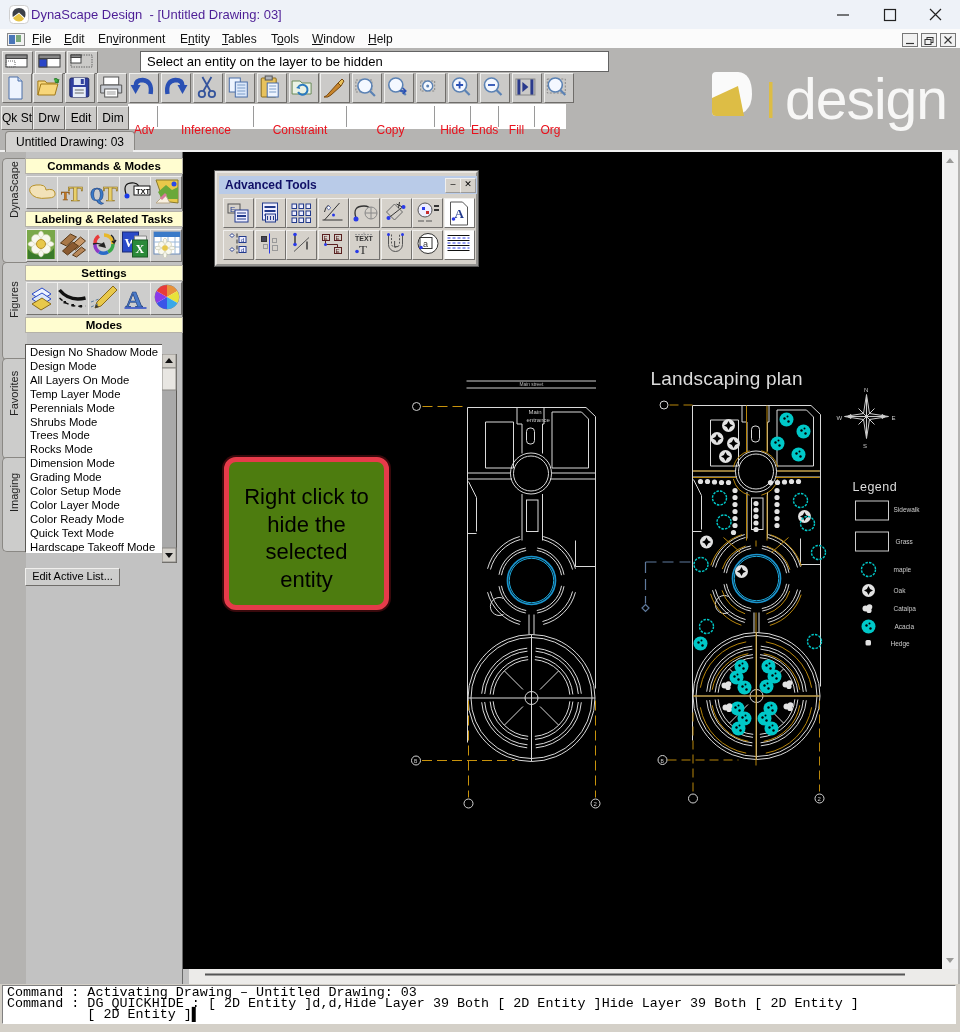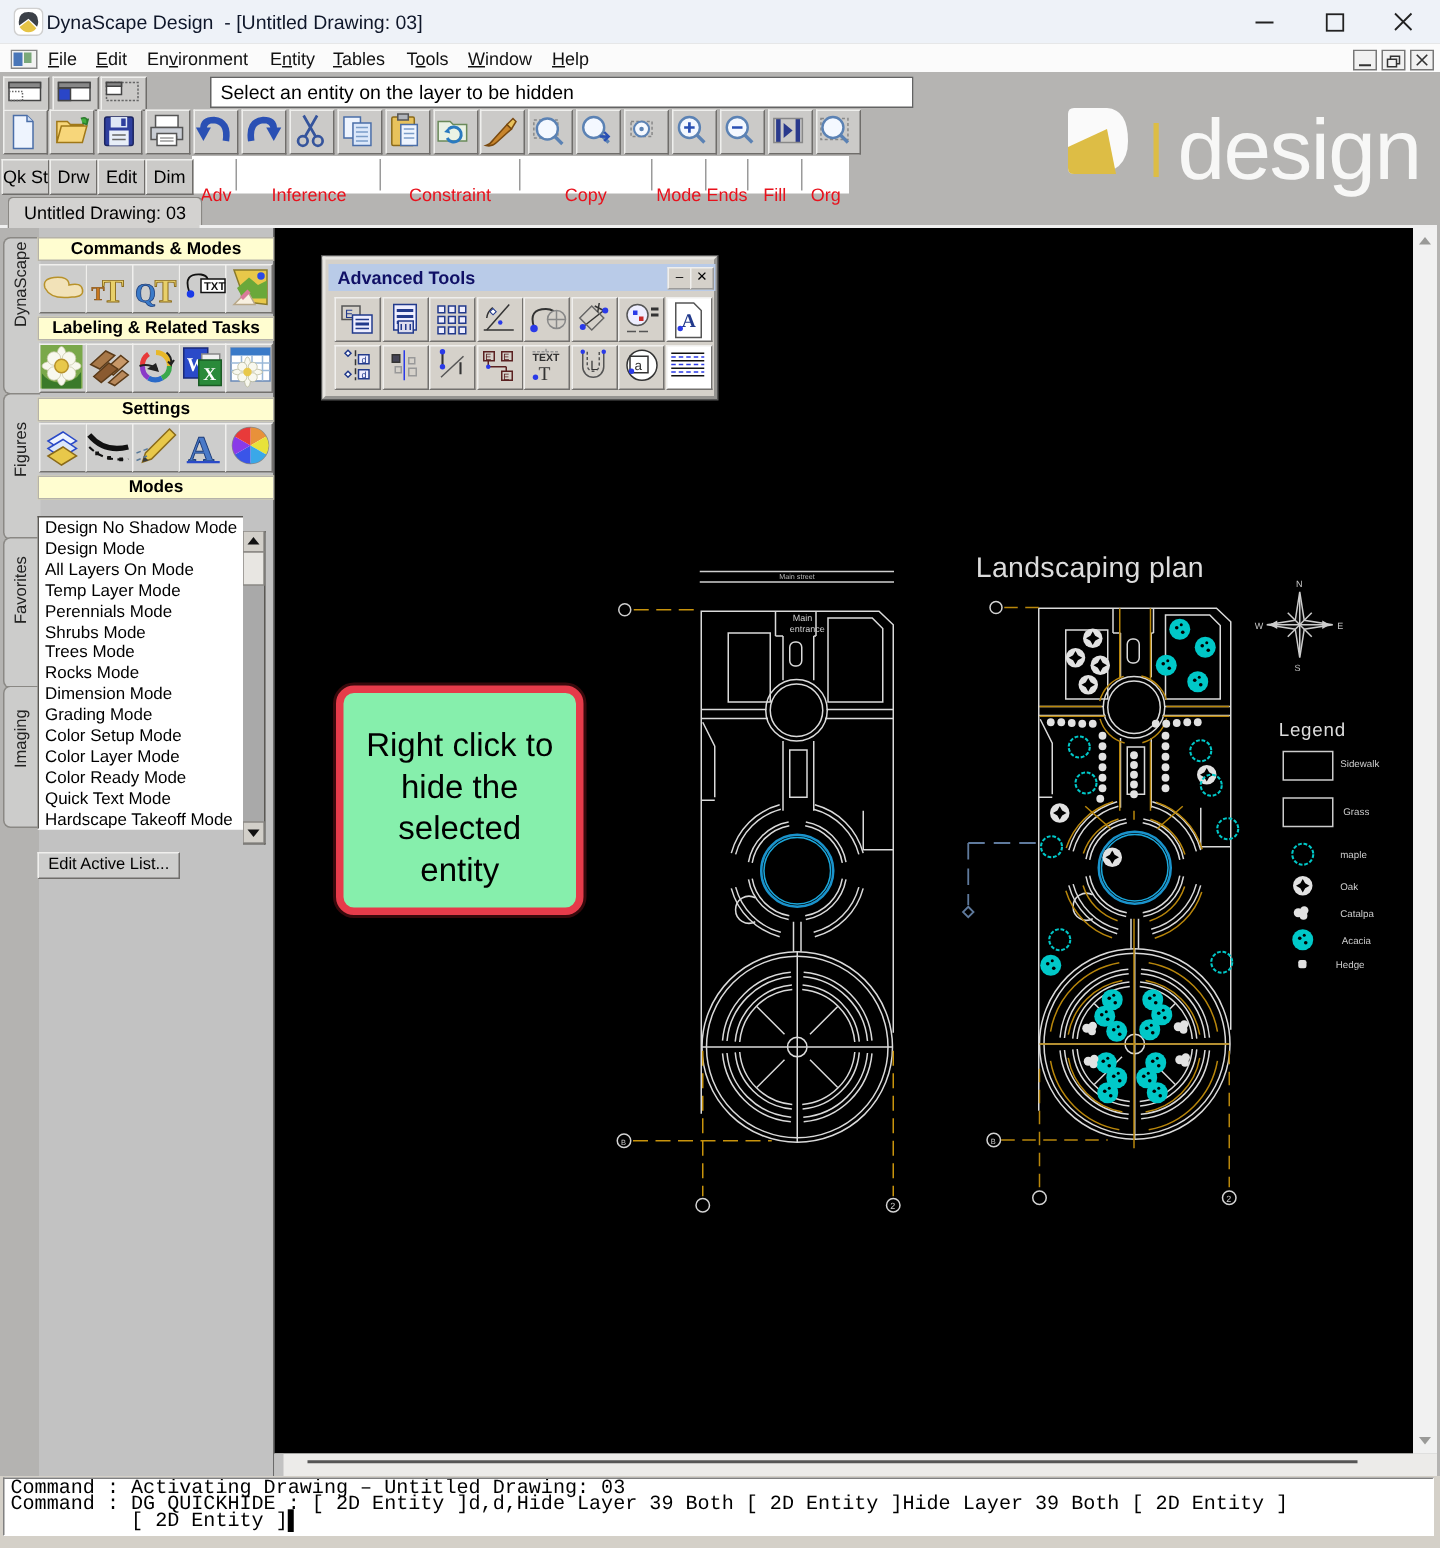--- a/index.html
+++ b/index.html
@@ -2,21 +2,21 @@
 <html><head>
 <meta charset="utf-8">
 <style>
   html,body{margin:0;padding:0;-webkit-font-smoothing:antialiased;}
   *{-webkit-font-smoothing:antialiased;}
   body{width:960px;height:1032px;position:relative;overflow:hidden;
        font-family:"Liberation Sans",sans-serif;background:#b5b4b2;}
   .abs{position:absolute;}
   
   #titlebar{left:0;top:0;width:960px;height:29px;background:#eef2f8;}
-  #titletxt{left:31px;top:7px;font-size:13px;color:#0f172a;}
+  #titletxt{left:31px;top:7px;font-size:13px;color:#4c1d95;}
   #menubar{left:0;top:29px;width:960px;height:19px;background:#fbfbfb;}
   .menuitem{top:3px;font-size:12px;color:#111;}
   .menuitem u{text-decoration:underline;}
   #toolzone{left:0;top:48px;width:960px;height:83px;background:#b5b4b2;}
   .tbtn{position:absolute;background:#cbcac8;border-top:1px solid #efefed;border-left:1px solid #efefed;
         border-right:1px solid #6f6d6a;border-bottom:1px solid #6f6d6a;}
   #entityfield{left:100px;top:51px;width:461px;height:19px;background:#fff;border:1px solid #636363;
         font-size:13px;color:#000;padding-left:6px;line-height:19px;margin-left:40px;}
   #tabwhite{left:128px;top:104px;width:438px;height:25px;background:#fff;}
   .redlab{position:absolute;top:123px;font-size:12px;color:#e8111c;text-align:center;}
@@ -63,21 +63,21 @@
   #advwin{left:215px;top:171px;width:259px;height:91px;background:#d5d1ca;
         border:2px outset #e8e6e2;box-shadow:0 0 0 1px #555;}
   #advtitle{left:2px;top:3px;width:258px;height:18px;background:#b9cbe8;color:#101066;
         font-size:12px;font-weight:bold;line-height:18px;padding-left:6px;box-sizing:border-box;}
   .awbtn{position:absolute;top:5px;width:14px;height:13px;background:#d5d1ca;border:1px outset #f0efed;
         font-size:9px;text-align:center;line-height:11px;color:#000;}
   .abtn{position:absolute;width:31px;height:30px;background:#d5d1ca;
         border-top:1px solid #f0efed;border-left:1px solid #f0efed;
         border-right:1px solid #73716e;border-bottom:1px solid #73716e;box-sizing:border-box;}
   
-  #callout{left:224px;top:457px;width:165px;height:153px;background:#86efac;border:5px solid #e63b4a;
+  #callout{left:224px;top:457px;width:165px;height:153px;background:#4d7c0f;border:5px solid #e63b4a;
         border-radius:12px;box-shadow:0 0 0 2px #38090c;box-sizing:border-box;
         text-align:center;color:#000;font-size:22px;line-height:27.5px;padding-top:21px;}
 </style>
 </head>
 <body>
 
 <div class="abs" id="titlebar"></div>
 <svg class="abs" style="left:9px;top:6px" width="20" height="18"></svg>
 <div class="abs" id="titletxt">DynaScape Design&nbsp; - [Untitled Drawing: 03]</div>
 
@@ -91,21 +91,21 @@
 <div class="abs menuitem" style="left:312px;top:32px"><u>W</u>indow</div>
 <div class="abs menuitem" style="left:368px;top:32px"><u>H</u>elp</div>
 
 <div class="abs" id="toolzone"></div>
 <div class="abs" id="entityfield">Select an entity on the layer to be hidden</div>
 <div class="abs" id="tabwhite"></div>
 <div class="abs redlab" style="left:130px;width:28px">Adv</div>
 <div class="abs redlab" style="left:159px;width:94px">Inference</div>
 <div class="abs redlab" style="left:254px;width:92px">Constraint</div>
 <div class="abs redlab" style="left:347px;width:87px">Copy</div>
-<div class="abs redlab" style="left:435px;width:35px">Mode</div>
+<div class="abs redlab" style="left:435px;width:35px">Hide</div>
 <div class="abs redlab" style="left:471px;width:27px">Ends</div>
 <div class="abs redlab" style="left:499px;width:35px">Fill</div>
 <div class="abs redlab" style="left:535px;width:31px">Org</div>
 <div class="abs sep" style="left:157px"></div>
 <div class="abs sep" style="left:253px"></div>
 <div class="abs sep" style="left:346px"></div>
 <div class="abs sep" style="left:434px"></div>
 <div class="abs sep" style="left:470px"></div>
 <div class="abs sep" style="left:498px"></div>
 <div class="abs sep" style="left:534px"></div>

